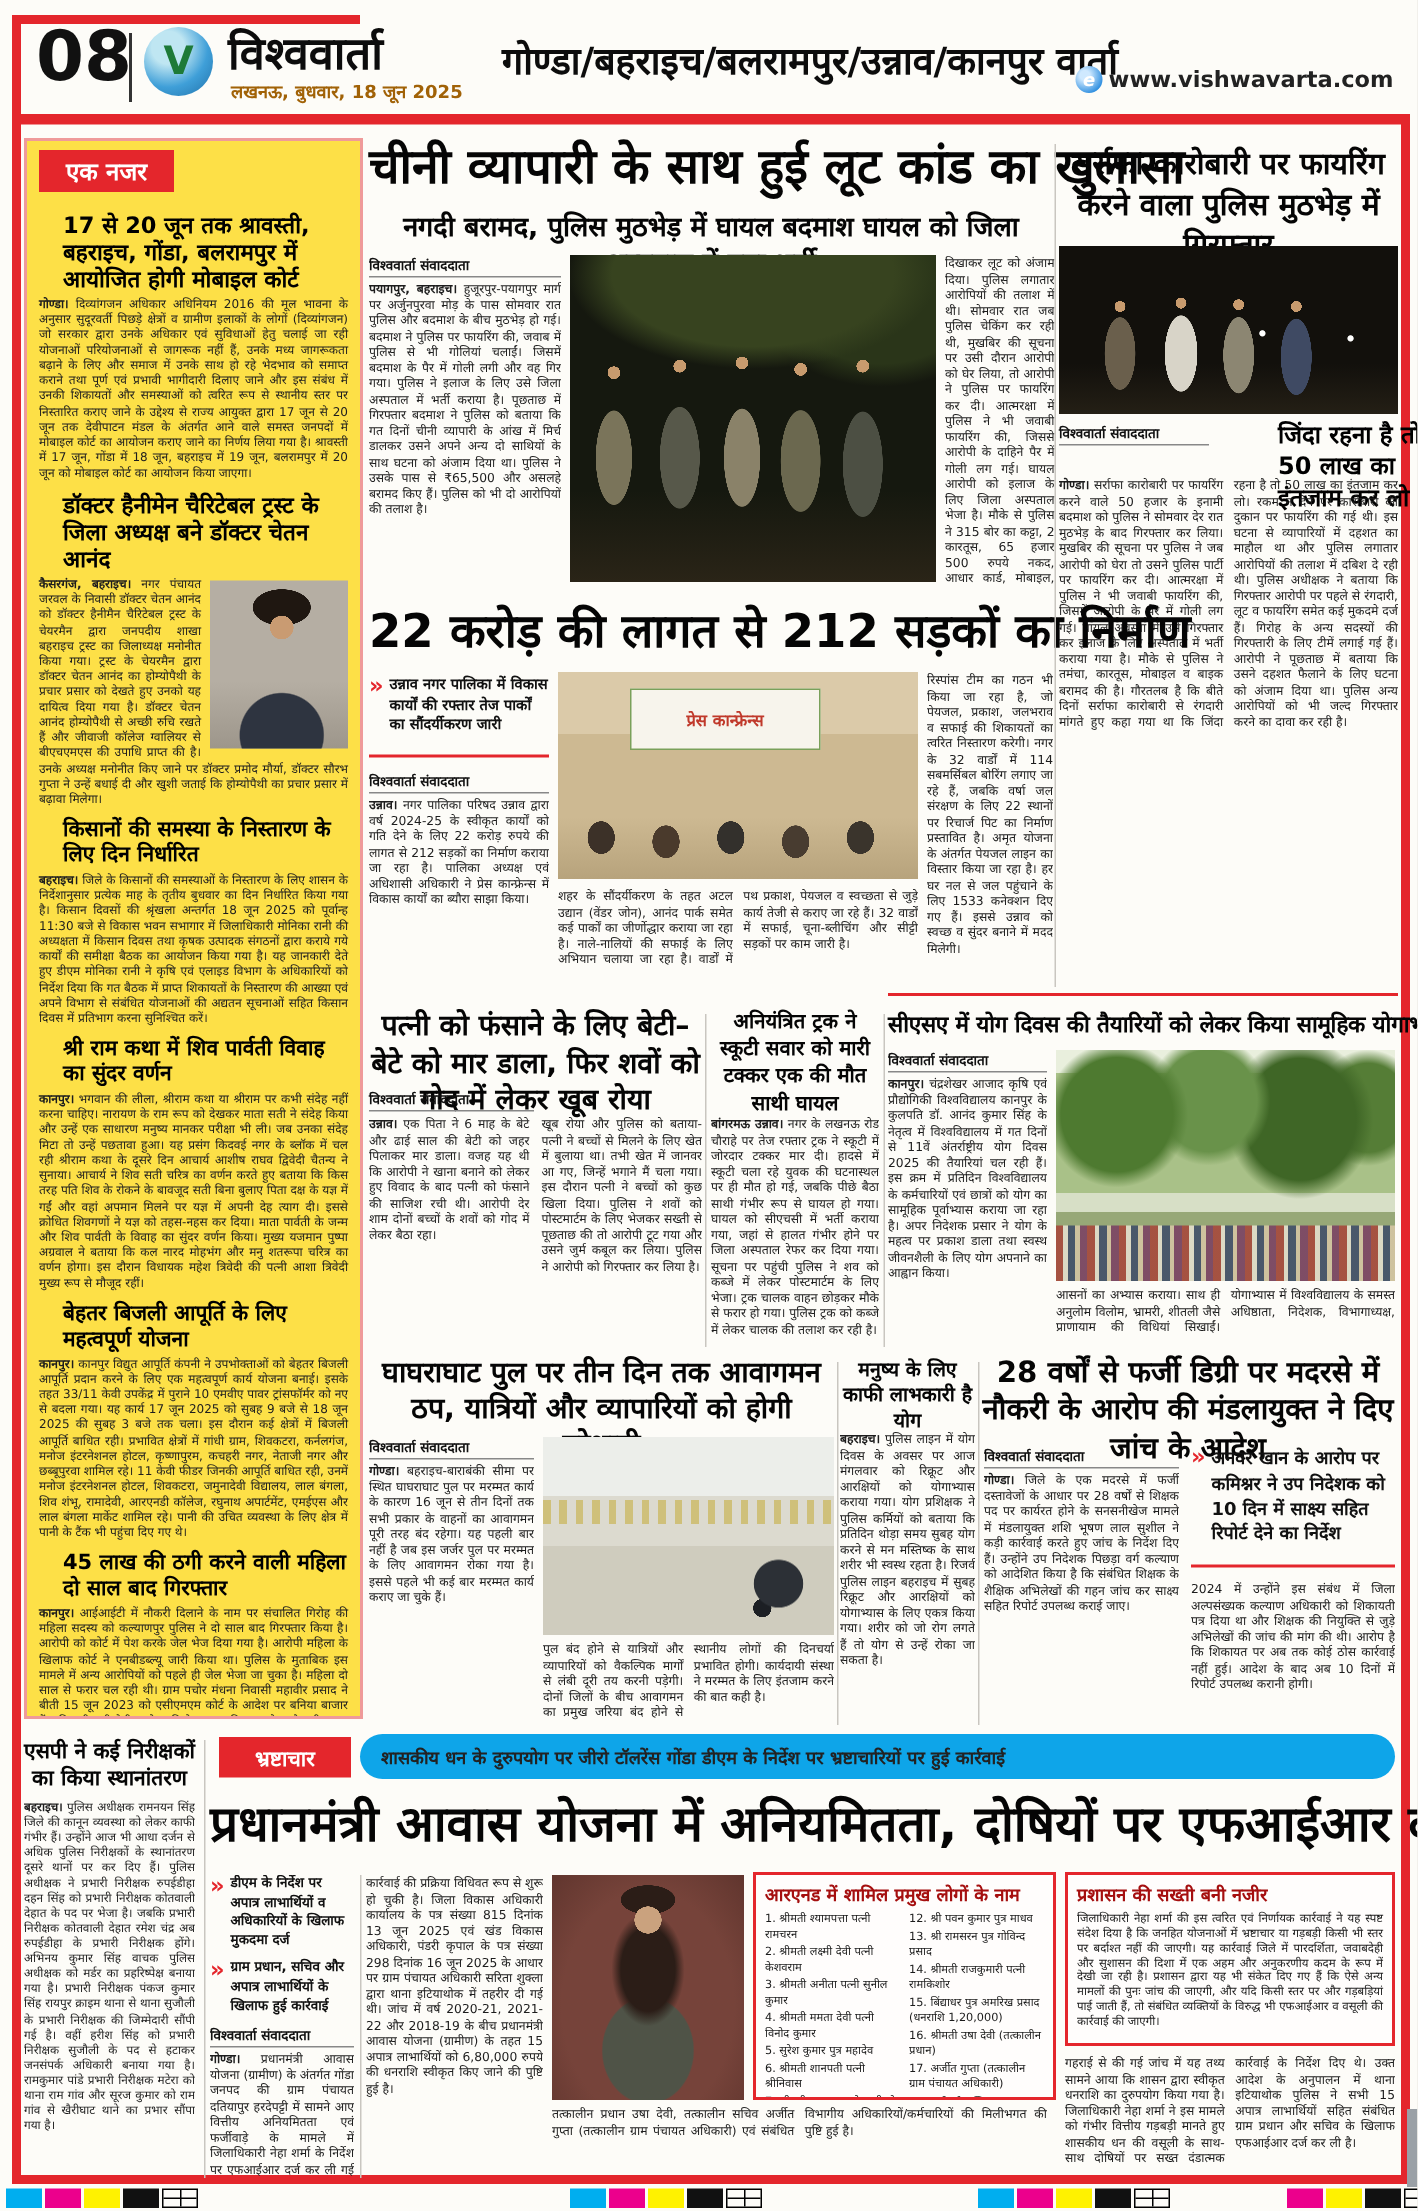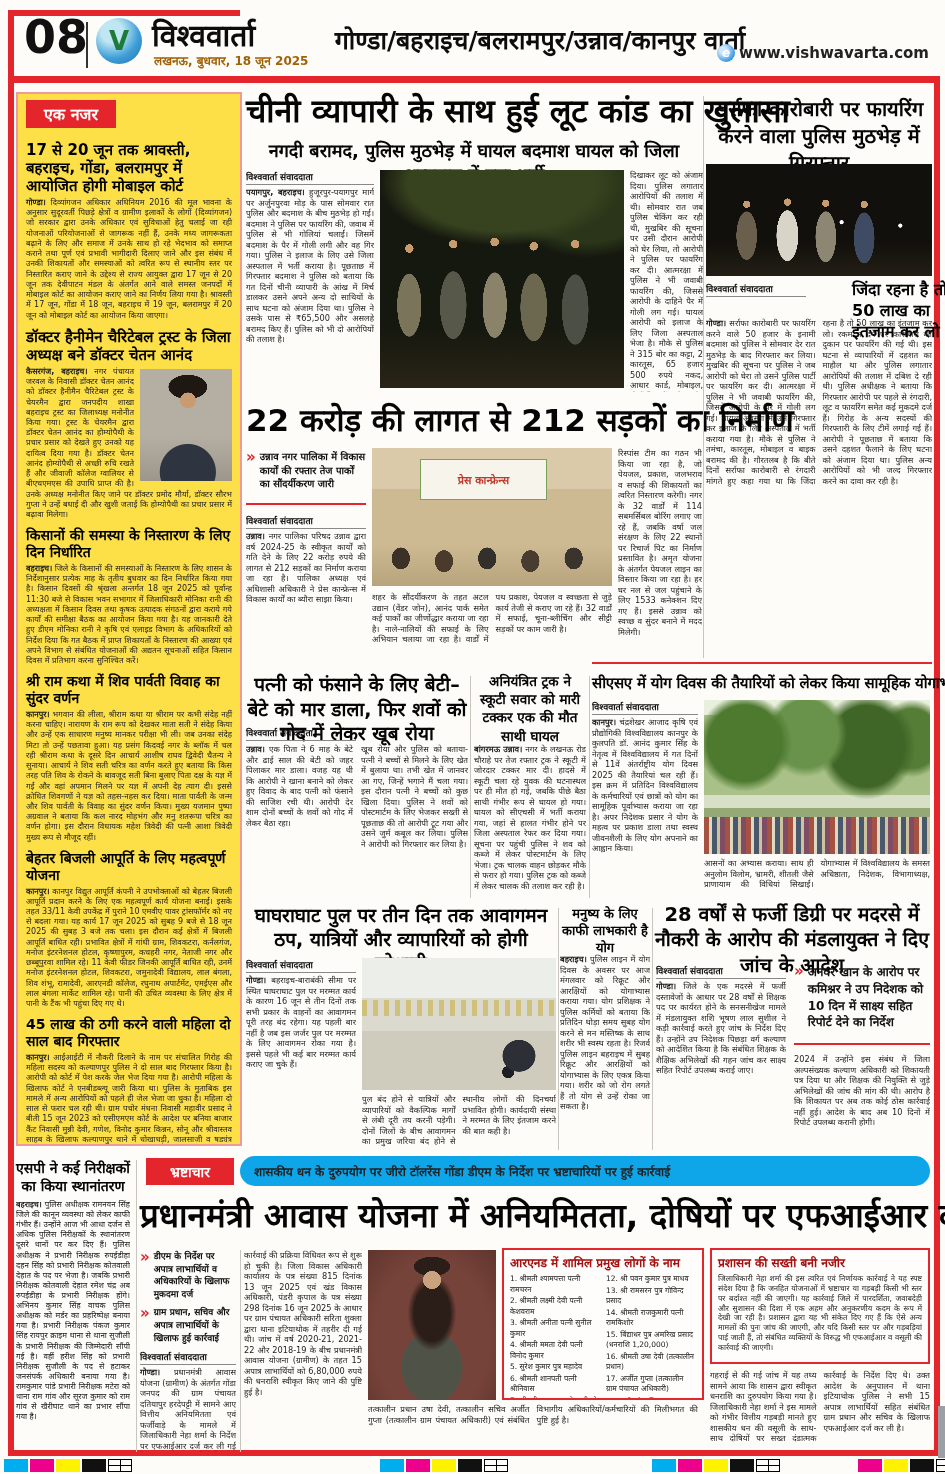--- a/index.html
+++ b/index.html
@@ -29,21 +29,21 @@
   .hl{font-weight:bold;color:#050505;}
   .bd{font-size:8.2px;line-height:1.28;text-align:justify;color:#1d1d1d;margin:0;}
   .dl{font-weight:bold;}
   .byl{display:block;font-weight:bold;font-size:9px;border-bottom:1px solid #888;padding-bottom:1px;margin-bottom:2px;color:#111;}
   .vsep{width:1px;background:#c9c6c0;}
   .redline{height:2px;background:#e4262c;}
   
   .rail{left:16px;top:92px;width:226px;height:1054px;border:2px solid #ef9a9a;background:#fde047;
         padding:6px 8px;box-sizing:border-box;overflow:hidden;}
   .eklabel{display:inline-block;background:#e4262c;color:#fff;font-weight:bold;font-size:16px;padding:3px 18px;margin-bottom:6px;}
-  .rail h3{margin:7px 0 3px 0;font-size:14px;line-height:1.2;color:#000;}
+  .rail h3{margin:7px 0 3px 16px;font-size:14px;line-height:1.2;color:#000;}
   .rail .bd{font-size:8px;}
   .railphoto{float:right;width:92px;height:112px;margin:2px 0 3px 6px;
      background:
        radial-gradient(circle 13px at 52% 28%, #c99b72 0 60%, transparent 61%),
        radial-gradient(ellipse 32px 20px at 52% 16%, #1f1711 0 60%, transparent 61%),
        radial-gradient(ellipse 46px 46px at 52% 92%, #2e3440 0 60%, transparent 62%),
        linear-gradient(#b5aea3 0 60%, #9d968b 100%);}
   
   .ph{position:absolute;overflow:hidden;}
   .ph-lead{background:

